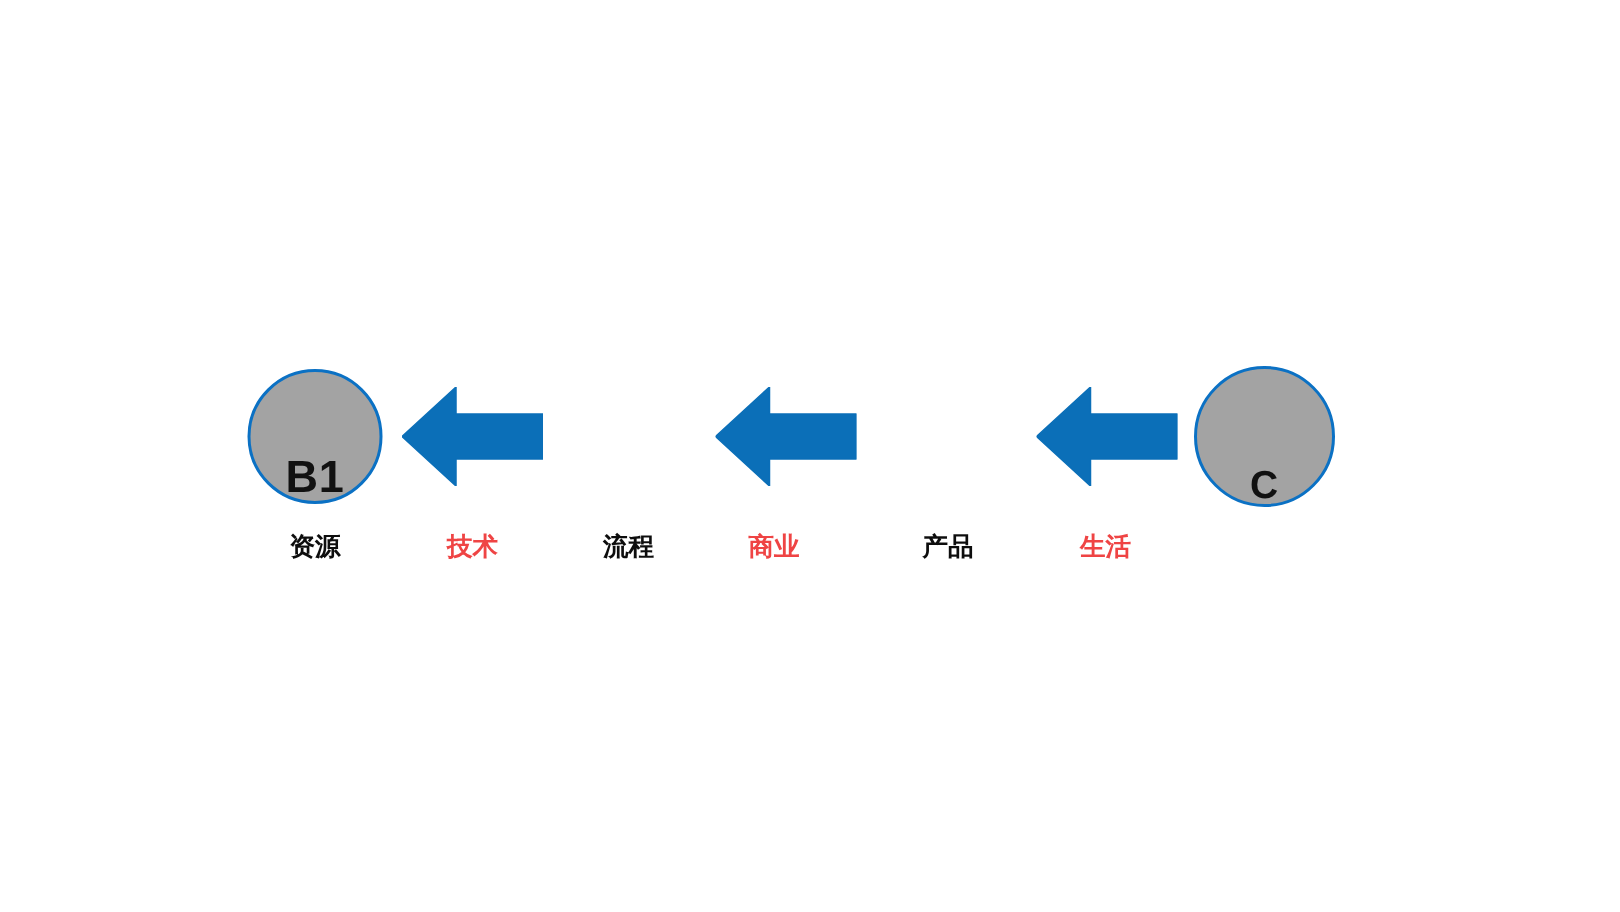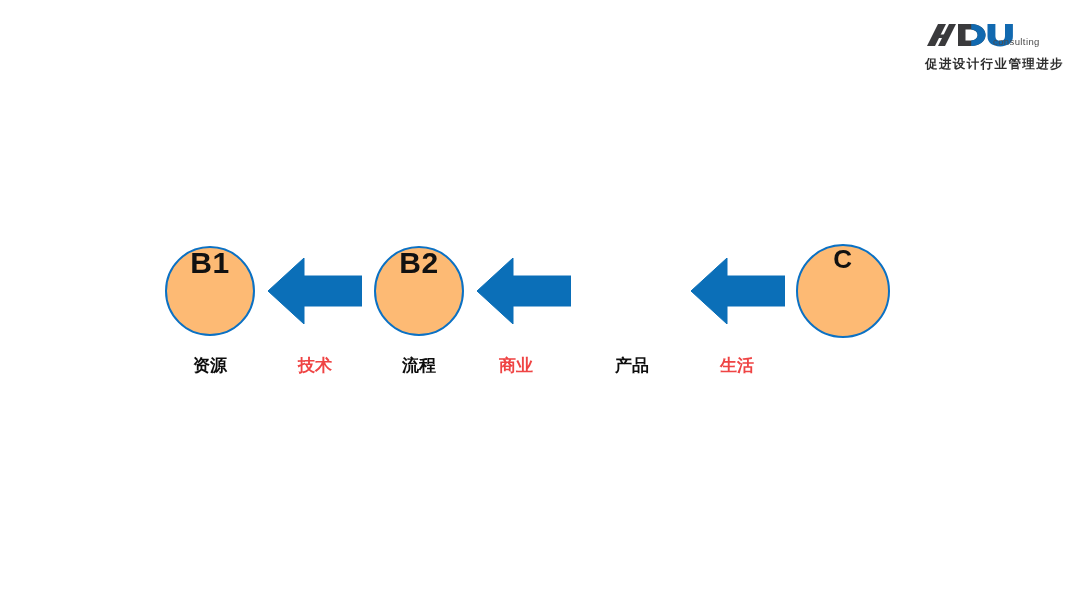--- a/index.html
+++ b/index.html
@@ -67,24 +67,24 @@
     left: 0;
     top: 0;
     width: 1080px;
     height: 608px;
   }
 
   .node-circle {
     position: absolute;
     border-radius: 50%;
     border: 2.4px solid #0b71c4;
-    background: #fdba74;
+    background: #a3a3a3;
     box-sizing: border-box;
     display: flex;
-    align-items: flex-start;
+    align-items: flex-end;
     justify-content: center;
   }
   .node-letter {
     color: #111111;
     font-weight: 700;
     font-size: 30px;
     line-height: 1;
     letter-spacing: 0.5px;
     font-family: "Liberation Sans", "DejaVu Sans", sans-serif;
     user-select: none;
@@ -109,40 +109,20 @@
     font-family: "DejaVu Sans", "Liberation Sans", sans-serif;
   }
   .node-label.dark { color: #0d0d0d; }
   .node-label.accent { color: #ef4444; }
 </style>
 </head>
 <body>
 
 <div id="slide">
 
-  <div id="logo-block">
-
-    <div id="logo-mark">
-      <svg id="logo-wordmark-svg" width="120" height="30" viewBox="0 0 120 30" aria-hidden="true">
-
-        <polygon points="2,24 13,2 21,2 10,24" fill="#3a3a3c"></polygon>
-        <polygon points="13,24 24,2 31,2 20,24" fill="#3a3a3c"></polygon>
-        <rect x="13.5" y="12.5" width="10.5" height="3.4" fill="#3a3a3c" transform="rotate(-0.2 18 14)"></rect>
-
-        <path d="M33,2 L45,2 C54.5,2 60.5,6.8 60.5,13 C60.5,19.2 54.5,24 45,24 L33,24 Z" fill="#3a3a3c"></path>
-        <path d="M40.5,7.4 L45,7.4 C49.6,7.4 52.6,9.6 52.6,13 C52.6,16.4 49.6,18.6 45,18.6 L40.5,18.6 Z" fill="#ffffff"></path>
-        <path d="M46.2,2 C54.9,2.35 60.5,6.95 60.5,13 C60.5,19.05 54.9,23.65 46.2,24 L46.2,18.55 C50.2,18.2 52.6,16.1 52.6,13 C52.6,9.9 50.2,7.8 46.2,7.45 Z" fill="#1169b0"></path>
-
-        <path d="M62.5,2 L70.4,2 L70.4,14.2 C70.4,17.2 72.1,18.8 75.2,18.8 C78.3,18.8 80,17.2 80,14.2 L80,2 L87.9,2 L87.9,14.6 C87.9,20.6 83.2,24.4 75.2,24.4 C67.2,24.4 62.5,20.6 62.5,14.6 Z" fill="#1169b0"></path>
-      </svg>
-      <span id="logo-consulting">consulting</span>
-    </div>
-
-    <div id="logo-tagline">促进设计行业管理进步</div>
-  </div>
 
   <div id="diagram">
 
     <div class="arrow" style="left:268px; top:258px;">
       <svg width="94" height="66" viewBox="0 0 94 66" aria-hidden="true">
         <polygon points="0,33 36,0 36,18 94,18 94,48 36,48 36,66" fill="#0b6fb8" stroke="#0b6fb8" stroke-width="1"></polygon>
       </svg>
     </div>
 
     <div class="arrow" style="left:477px; top:258px;">
@@ -154,23 +134,20 @@
     <div class="arrow" style="left:691px; top:258px;">
       <svg width="94" height="66" viewBox="0 0 94 66" aria-hidden="true">
         <polygon points="0,33 36,0 36,18 94,18 94,48 36,48 36,66" fill="#0b6fb8" stroke="#0b6fb8" stroke-width="1"></polygon>
       </svg>
     </div>
 
     <div class="node-circle" style="left:165px; top:246px; width:90px; height:90px;">
       <span class="node-letter">B1</span>
     </div>
 
-    <div class="node-circle" style="left:374px; top:246px; width:90px; height:90px;">
-      <span class="node-letter">B2</span>
-    </div>
 
 
     <div class="node-circle" style="left:796px; top:244px; width:94px; height:94px;">
       <span class="node-letter thin">C</span>
     </div>
 
     <div class="node-label dark" style="left:160px; top:357px; width:100px;">资源</div>
 
     <div class="node-label accent" style="left:265px; top:357px; width:100px;">技术</div>
 

